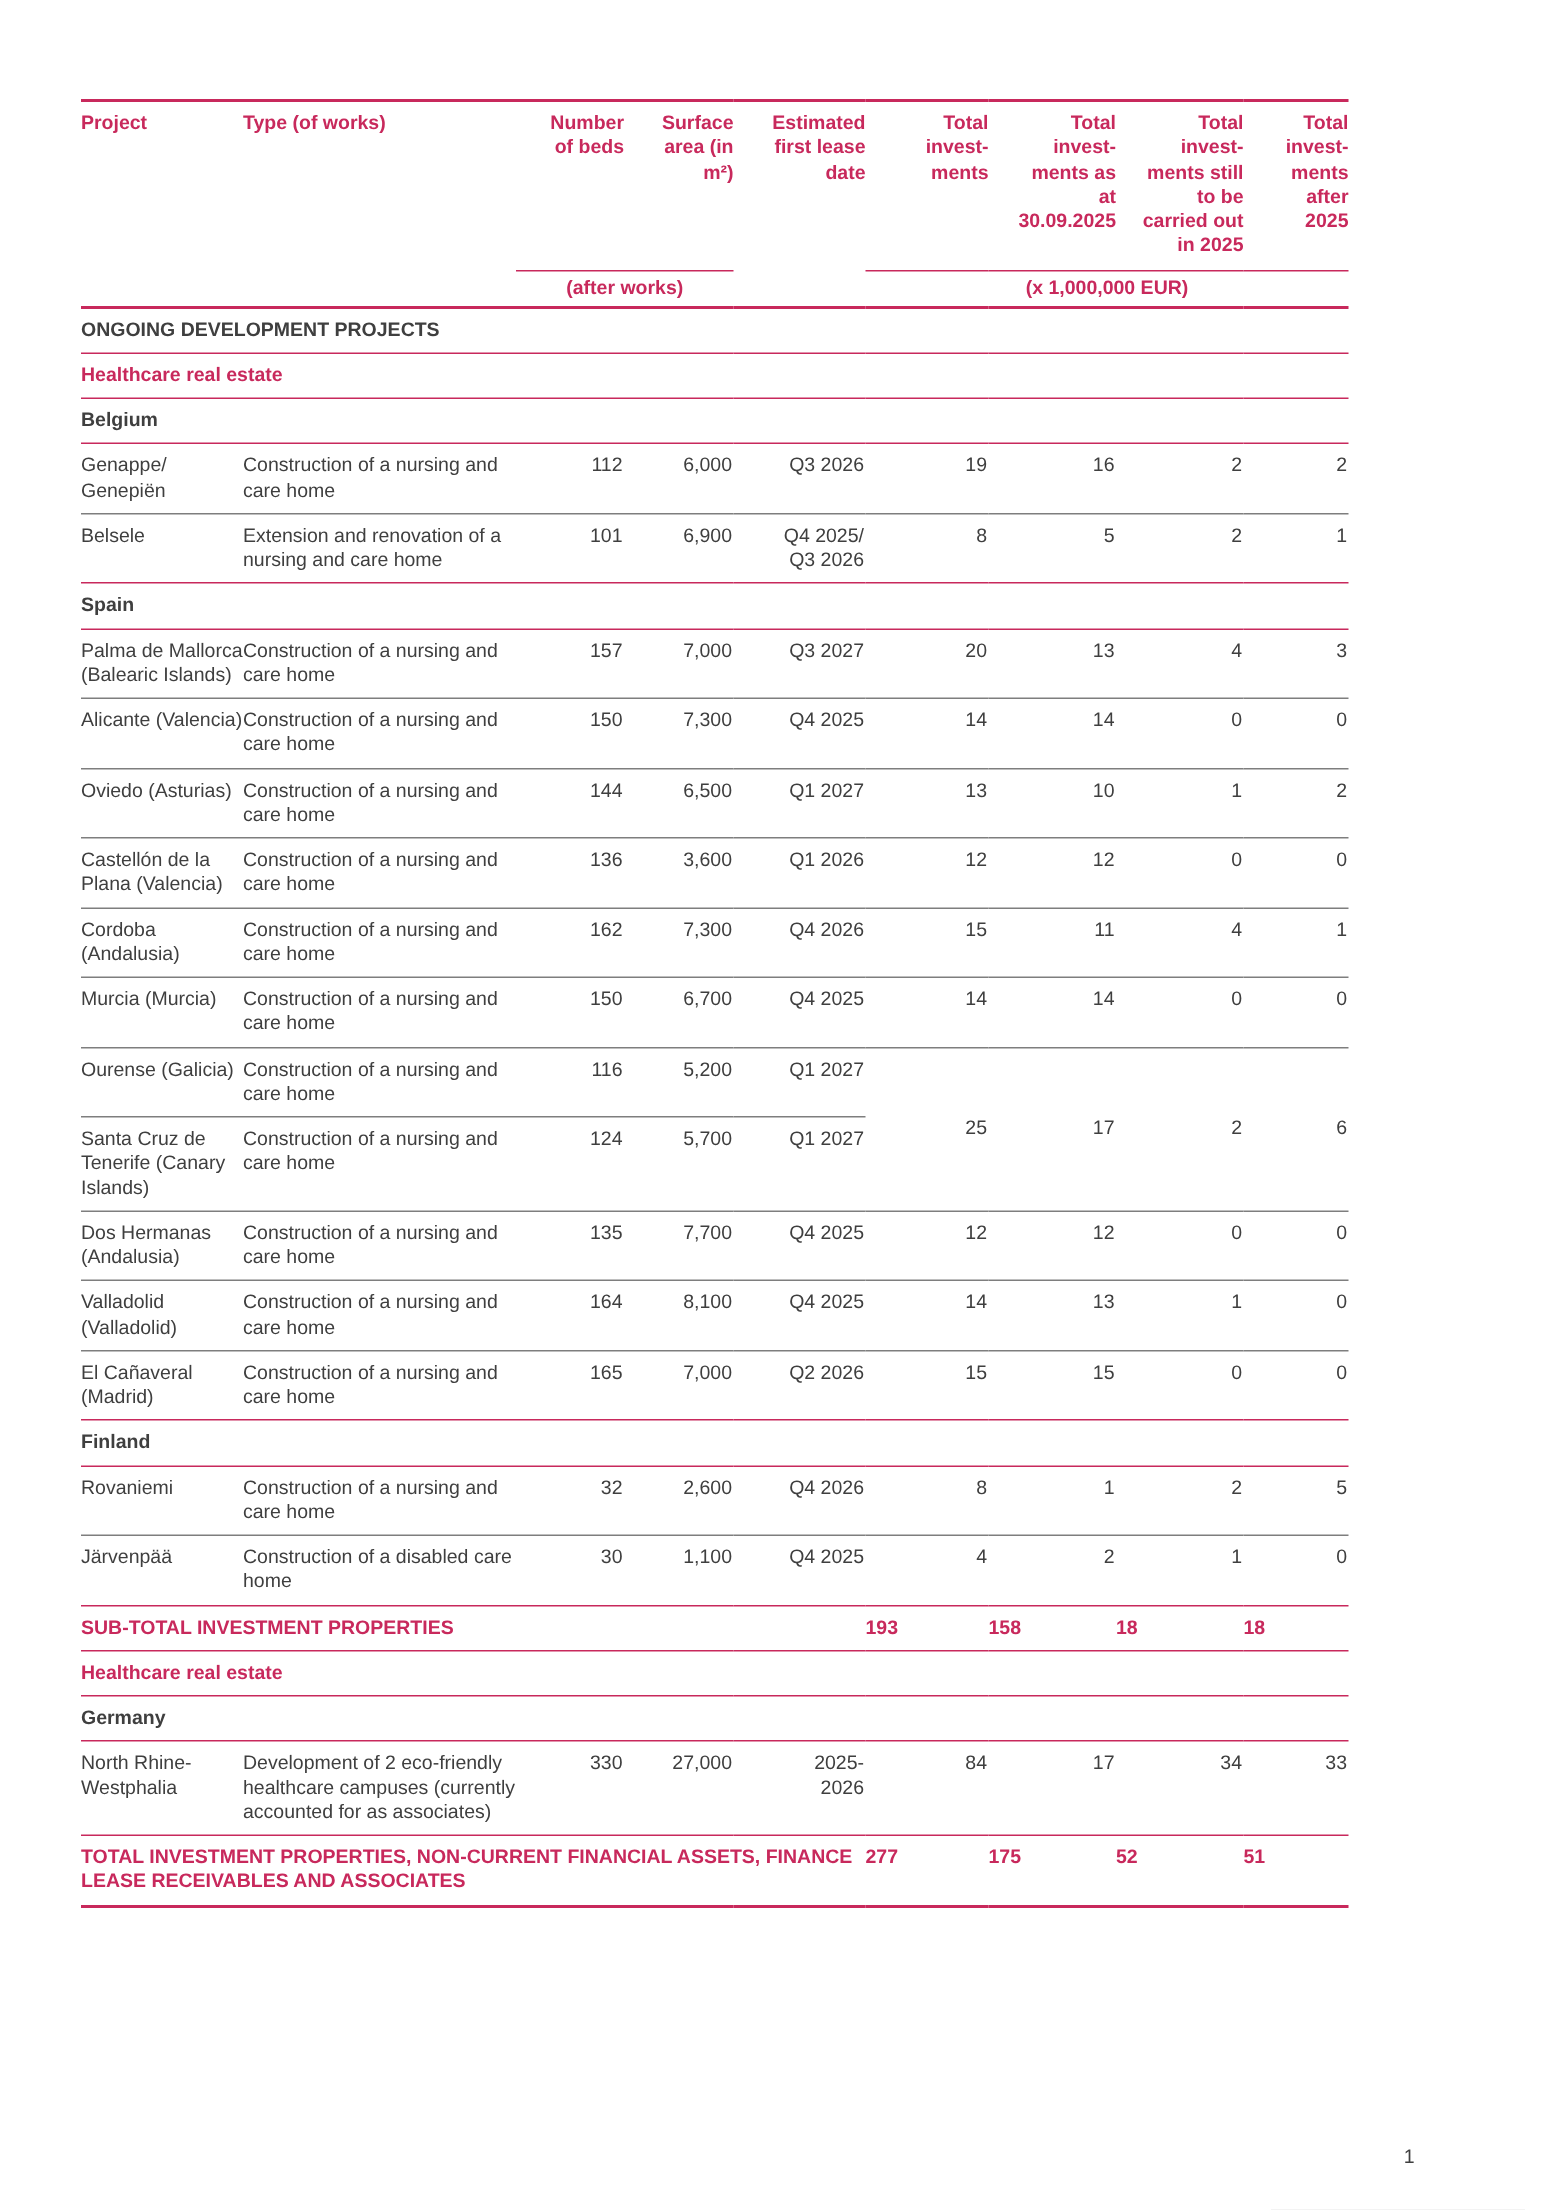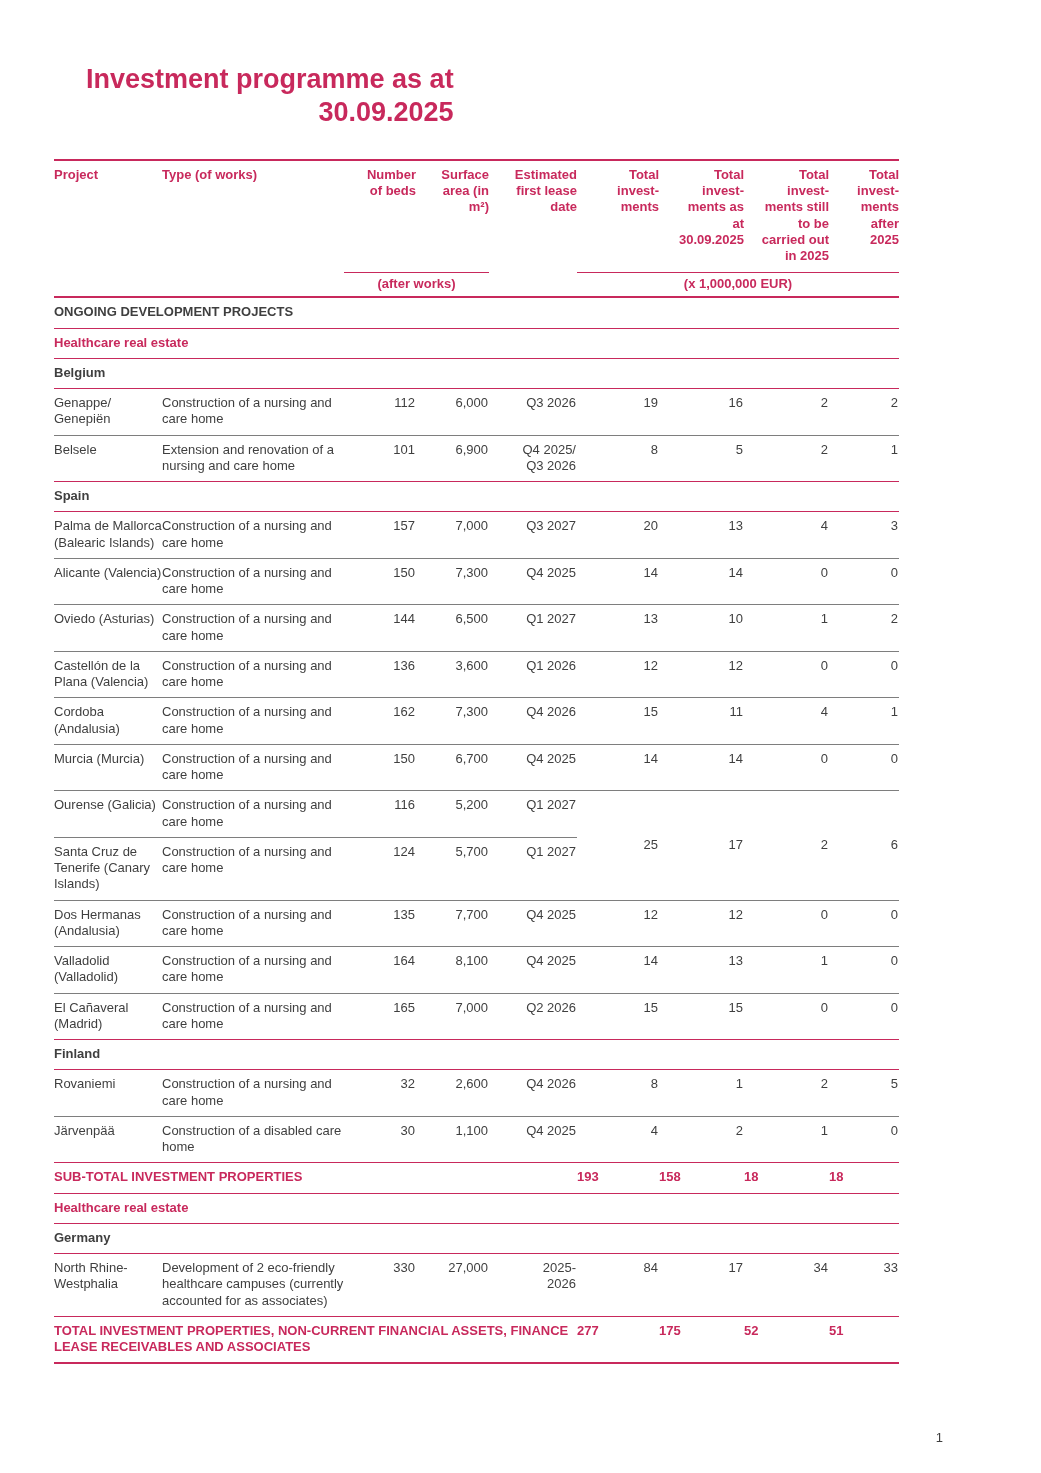--- a/index.html
+++ b/index.html
@@ -48,22 +48,20 @@
   tbody tr:last-child>td{border-bottom:2px solid var(--accent);}
   
   .page-number{position:absolute;right:98px;bottom:28px;font-size:13px;color:var(--text);}
 </style>
 </head>
 <body>
 
 <div class="page">
 
   <div class="masthead">
-    <div class="doc-title">Investment programme as at
-30.09.2025</div>
   </div>
 
   <div class="meta">
   </div>
 
   <div class="table-wrap">
     <table>
       <colgroup>
         <col style="width:108px">
           <col style="width:182px">

